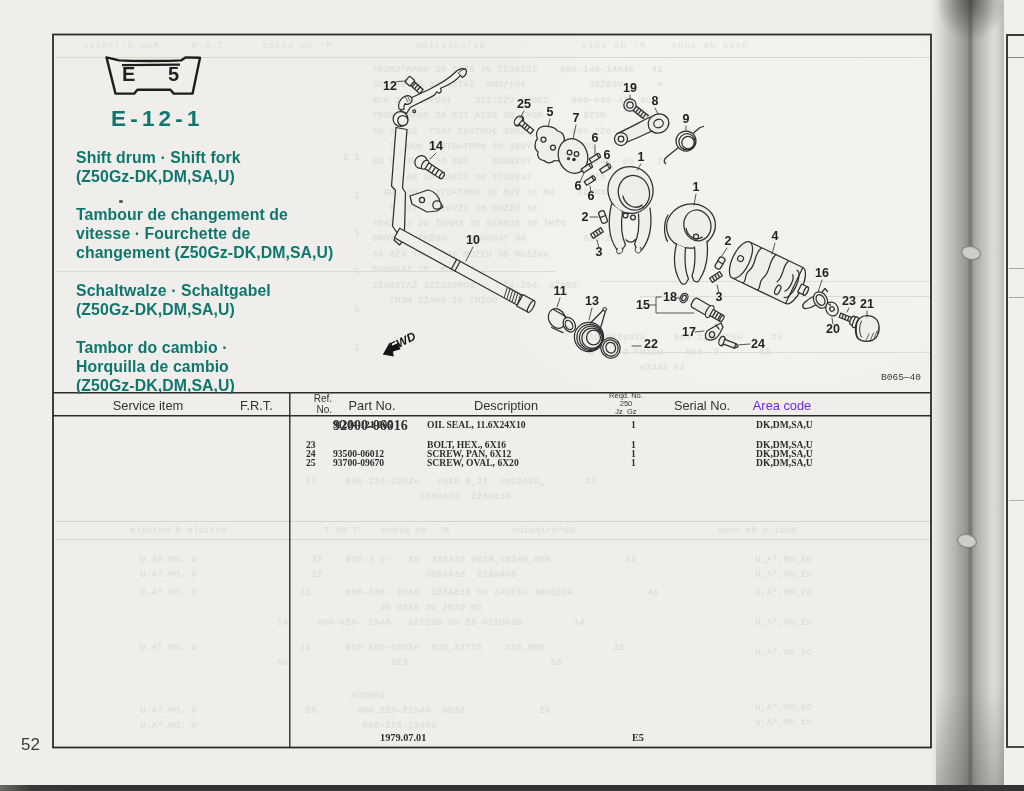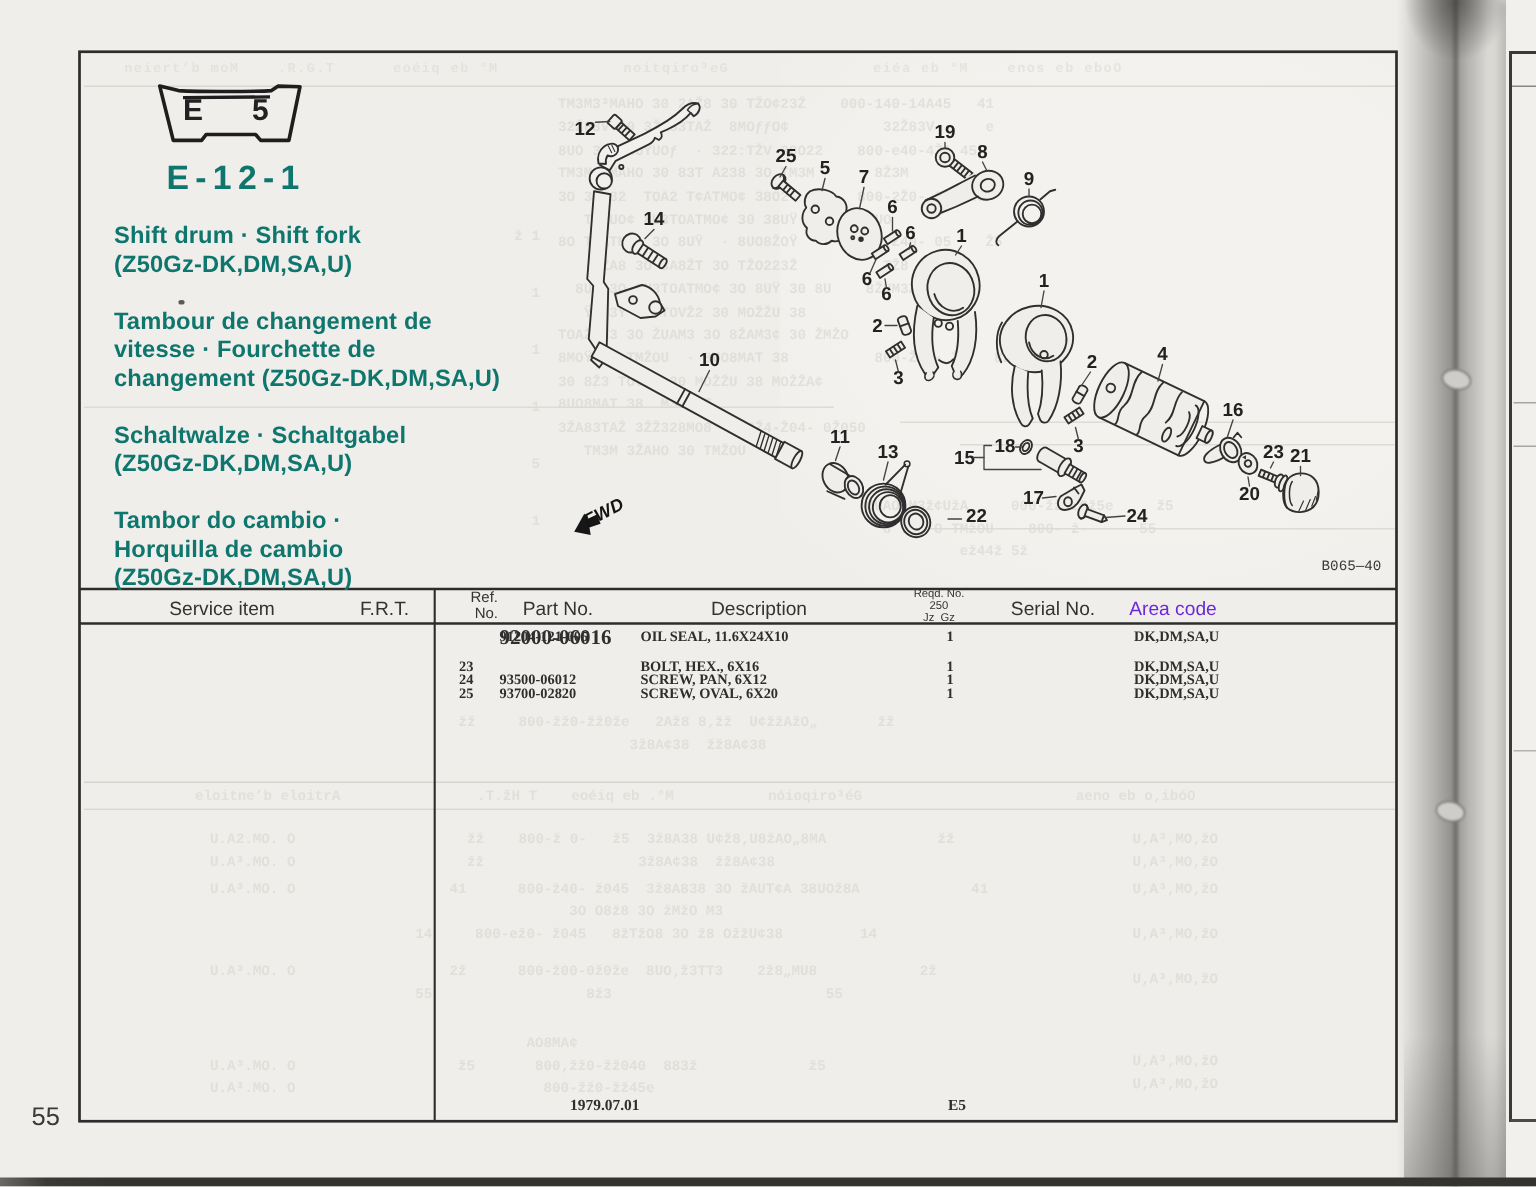--- a/index.html
+++ b/index.html
@@ -483,30 +483,30 @@
 <div class="abs mono" style="left:631px;top:439px;font-size:9.6px">1</div>
 <div class="abs mono" style="left:756px;top:439px;font-size:9.6px">DK,DM,SA,U</div>
 
 <div class="abs mono" style="left:306px;top:448px;font-size:9.6px">24</div>
 <div class="abs mono" style="left:333px;top:448px;font-size:9.6px">93500-06012</div>
 <div class="abs mono" style="left:427px;top:448px;font-size:9.6px">SCREW, PAN, 6X12</div>
 <div class="abs mono" style="left:631px;top:448px;font-size:9.6px">1</div>
 <div class="abs mono" style="left:756px;top:448px;font-size:9.6px">DK,DM,SA,U</div>
 
 <div class="abs mono" style="left:306px;top:457px;font-size:9.6px">25</div>
-<div class="abs mono" style="left:333px;top:457px;font-size:9.6px">93700-02820</div>
+<div class="abs mono" style="left:333px;top:457px;font-size:9.6px">93700-09670</div>
 <div class="abs mono" style="left:427px;top:457px;font-size:9.6px">SCREW, OVAL, 6X20</div>
 <div class="abs mono" style="left:631px;top:457px;font-size:9.6px">1</div>
 <div class="abs mono" style="left:756px;top:457px;font-size:9.6px">DK,DM,SA,U</div>
 
 <div class="abs mono" style="left:380px;top:731.5px;font-size:10.3px">1979.07.01</div>
 
 <div class="abs mono" style="left:632px;top:731.5px;font-size:10.3px">E5</div>
 
-<div class="abs" style="left:21px;top:735px;font-size:17px;color:#3a3a3a">55</div>
+<div class="abs" style="left:21px;top:735px;font-size:17px;color:#3a3a3a">52</div>
 
 <div class="abs" style="left:931px;top:0;width:75px;height:791px;
   background:linear-gradient(90deg,rgba(118,116,112,0) 0%,rgba(118,116,112,0.14) 10%,rgba(110,108,104,0.46) 33%,rgba(92,90,87,0.64) 50%,rgba(110,108,104,0.44) 64%,rgba(138,136,132,0.22) 81%,rgba(150,148,144,0.08) 100%)"></div>
 
 <div class="abs" style="left:969px;top:0;width:3px;height:791px;background:rgba(82,80,77,0.55);filter:blur(1.2px)"></div>
 
 <div class="abs" style="left:933px;top:0;width:73px;height:52px;background:radial-gradient(ellipse 62% 100% at 52% 0%,rgba(52,52,50,0.62) 0%,rgba(52,52,50,0) 78%)"></div>
 
 <div class="abs" style="left:936px;top:690px;width:68px;height:96px;background:linear-gradient(180deg,rgba(70,70,68,0) 0%,rgba(70,70,68,0.30) 100%)"></div>
 

